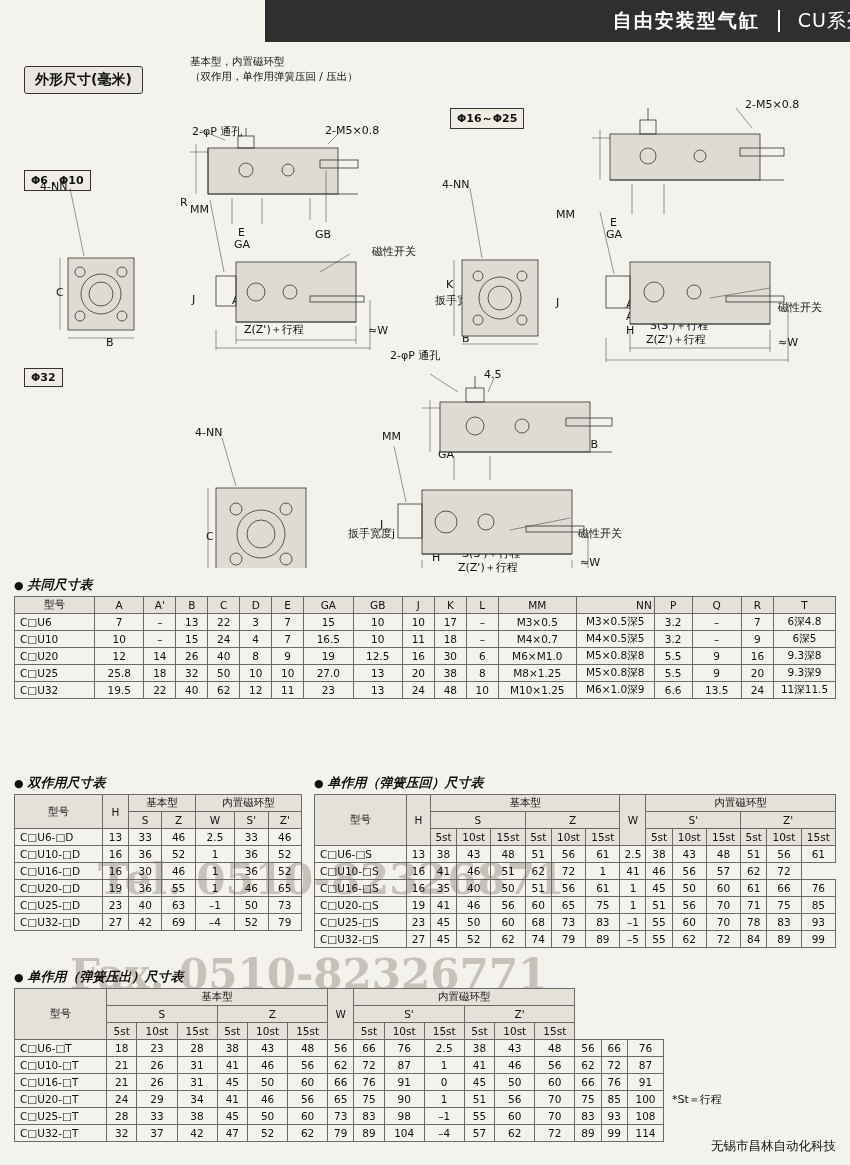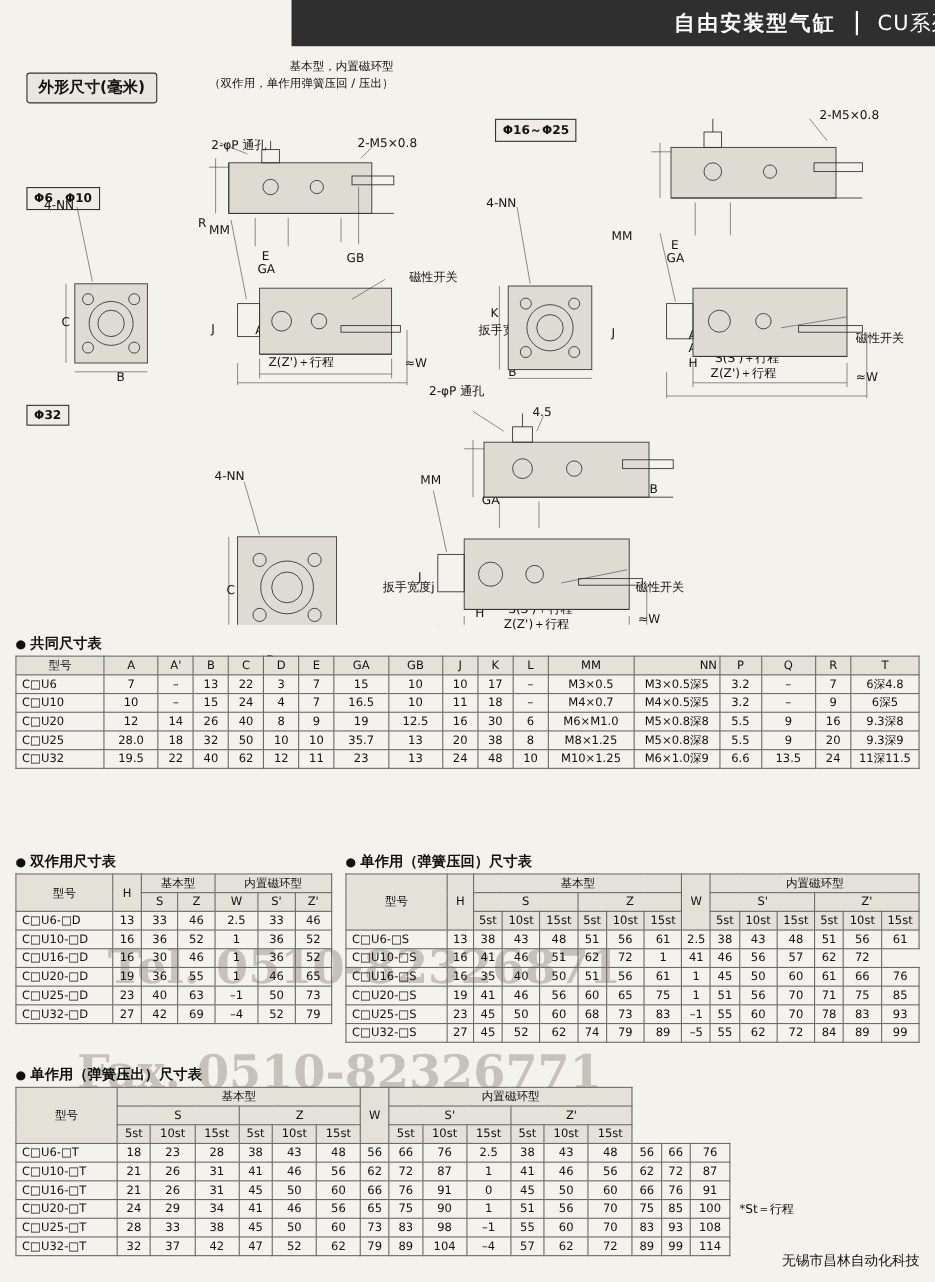--- a/index.html
+++ b/index.html
@@ -49,37 +49,37 @@
   .drawing{
     position:absolute;left:10px;top:48px;width:832px;height:520px;
     background:#f4f2ec;
   }
   .dim-title{
     position:absolute;left:14px;top:18px;
     border:1px solid #333;background:#e8e6df;
     padding:4px 10px;font-size:14px;font-weight:bold;border-radius:3px;
   }
   .note-basic{
-    position:absolute;left:180px;top:6px;font-size:10.5px;line-height:15px;text-align:right;
+    position:absolute;left:180px;top:6px;font-size:10.5px;line-height:15px;
   }
   .lbl{position:absolute;font-size:11px;white-space:nowrap;}
   .lbl-box{
     position:absolute;border:1px solid #333;background:#efece4;
     padding:2px 6px;font-size:11px;font-weight:bold;
   }
   svg.diagram{position:absolute;left:0;top:0;width:832px;height:520px;}
   svg.diagram line,svg.diagram rect,svg.diagram circle,svg.diagram path,svg.diagram polyline{
     stroke:#333;fill:none;stroke-width:.8;
   }
   svg.diagram .fill-lt{fill:#dedbd2;}
   svg.diagram .thin{stroke-width:.5;}
 
   
   .sec-h{
-    position:absolute;font-size:13px;font-weight:bold;
+    position:absolute;font-size:13px;font-weight:bold;font-style:italic;
   }
   .sec-h:before{content:"\25CF";font-size:11px;margin-right:4px;}
 
   
   table.t{
     border-collapse:collapse;position:absolute;background:rgba(255,255,255,0);
     font-size:10.5px;
   }
   table.t th,table.t td{
     border:1px solid #6a6a6a;padding:1px 2px;text-align:center;
@@ -403,27 +403,27 @@
         <td>6</td>
         <td>M6×M1.0</td>
         <td>M5×0.8深8</td>
         <td>5.5</td>
         <td>9</td>
         <td>16</td>
         <td>9.3深8</td>
       </tr>
       <tr>
         <td class="model">C□U25</td>
-        <td>28.0</td>
+        <td>25.8</td>
         <td>18</td>
         <td>32</td>
         <td>50</td>
         <td>10</td>
         <td>10</td>
-        <td>35.7</td>
+        <td>27.0</td>
         <td>13</td>
         <td>20</td>
         <td>38</td>
         <td>8</td>
         <td>M8×1.25</td>
         <td>M5×0.8深8</td>
         <td>5.5</td>
         <td>9</td>
         <td>20</td>
         <td>9.3深9</td>

